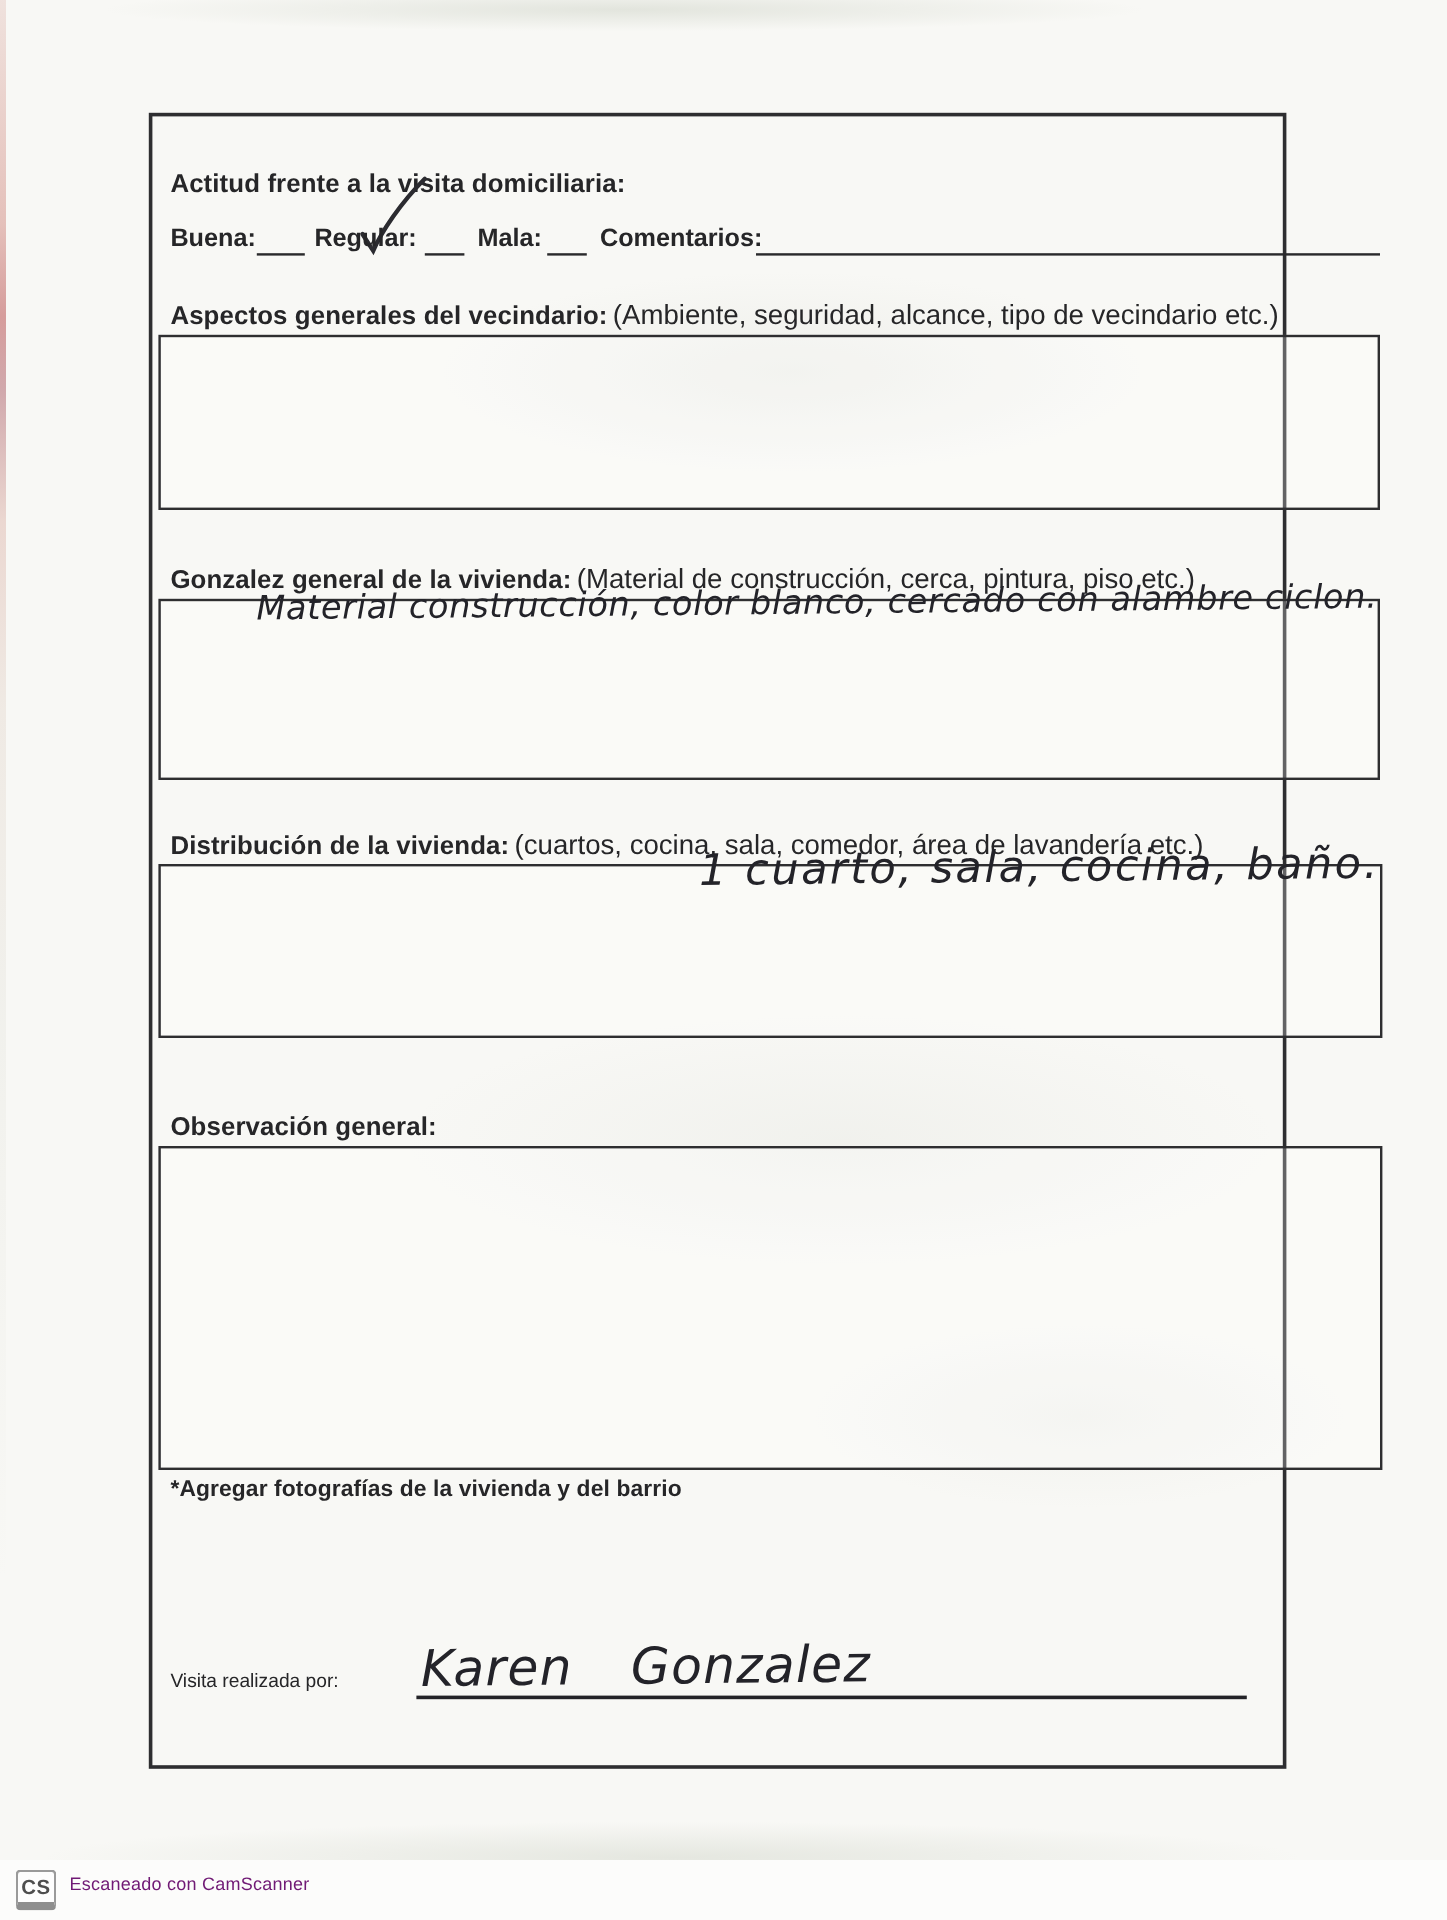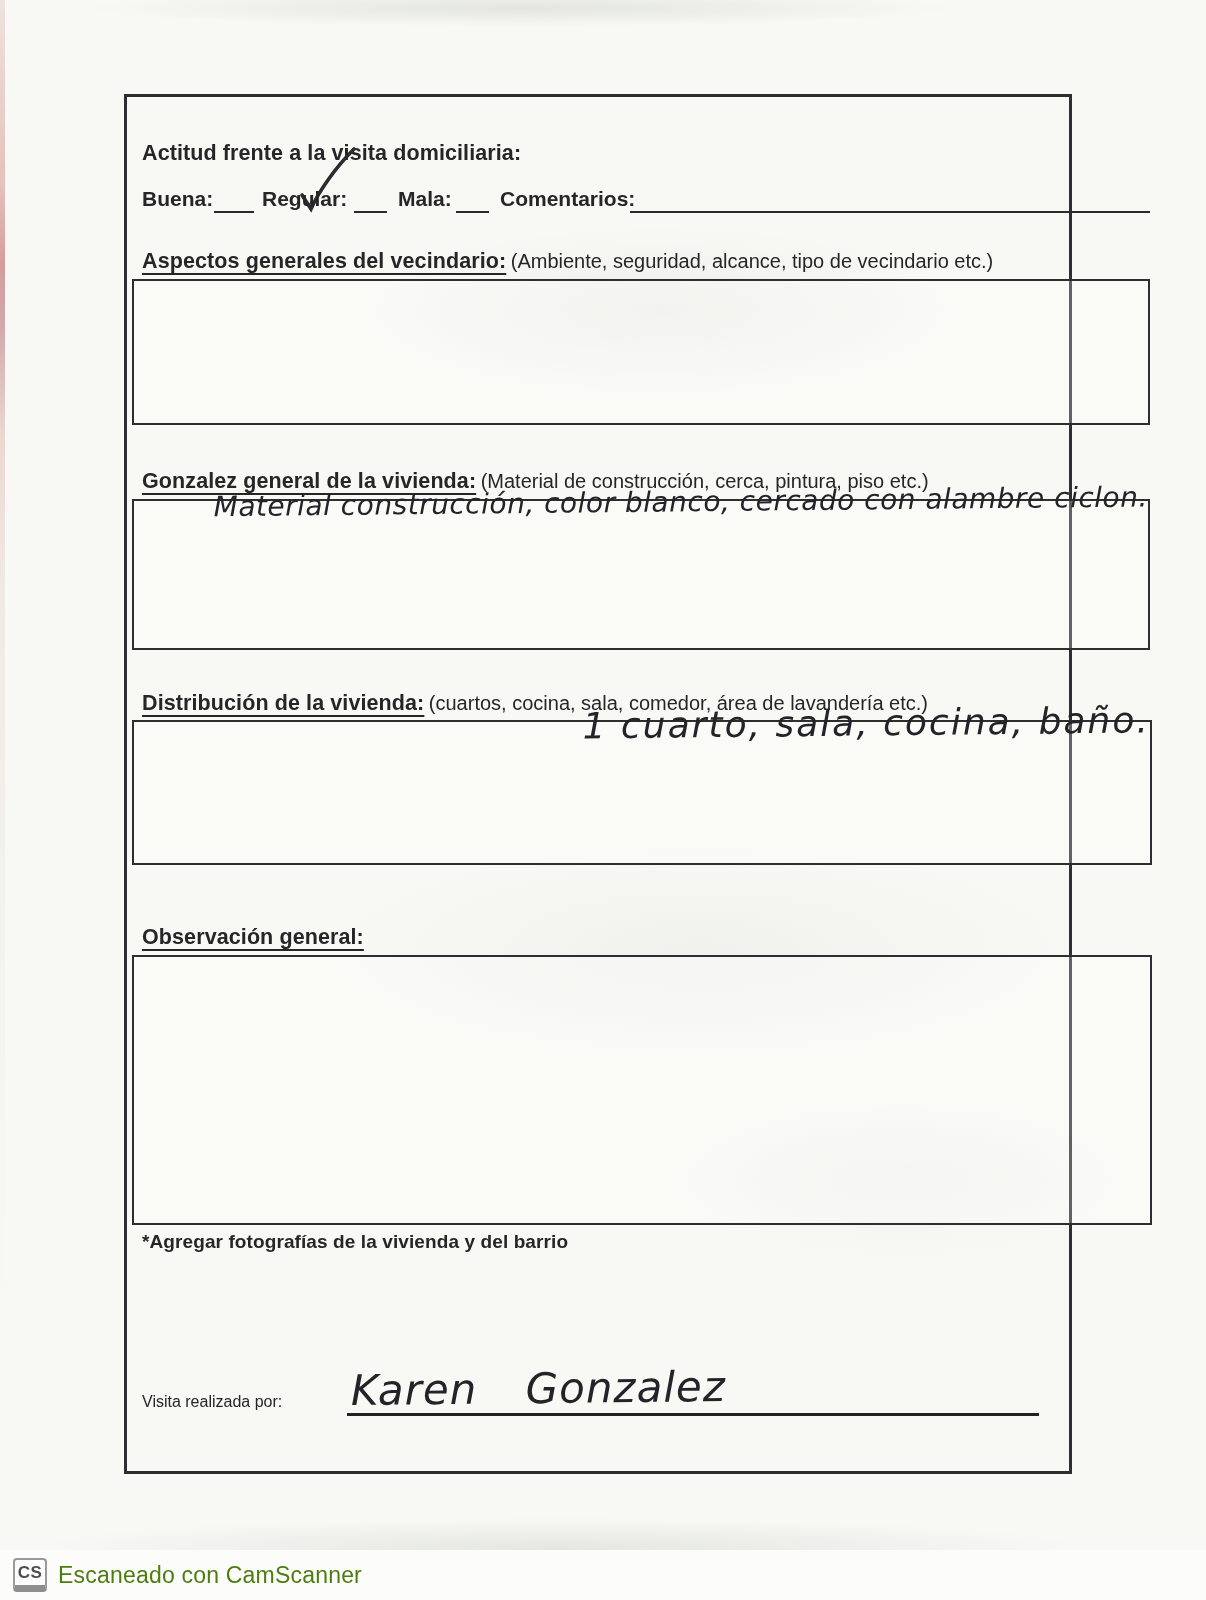--- a/index.html
+++ b/index.html
@@ -38,25 +38,24 @@
     width: 948px; height: 1380px;
     border: 3px solid #2e2e30;
     text-align: right;
   }
 
   .abs { position: absolute; }
   .nowrap { white-space: nowrap; }
 
   .heading { font-weight: bold; font-size: 21.5px; letter-spacing: .1px; }
   .underlined {
-    text-decoration: underline;
     text-decoration-thickness: 2px;
     text-underline-offset: 5px;
   }
-  .hint { font-weight: normal; font-size: 20px; }
+  .hint { font-weight: normal; font-size: 23px; }
 
   .field-box {
     position: absolute;
     border: 2.5px solid #2e2e30;
     background: rgba(255,255,255,.25);
   }
 
   .blank {
     display: inline-block;
     border-bottom: 2.5px solid #2a2a2c;
@@ -98,21 +97,21 @@
   }
   .cs-logo {
     position: absolute; left: 13px; top: 8px; width: 34px; height: 34px;
     border: 2px solid #9a9a9a; border-bottom: 7px solid #8e8e8e;
     border-radius: 4px; background: #fdfdfd;
     display: flex; align-items: center; justify-content: center;
     font-size: 17px; font-weight: bold; color: #4e4e4e; letter-spacing: .5px; text-align: right;
   }
   .cs-text {
     position: absolute; left: 58px; top: 12px;
-    font-size: 23px; color: #4d7c0f; letter-spacing: .2px;
+    font-size: 15px; color: #701a75; letter-spacing: .2px;
   }
 </style>
 </head>
 <body>
 
 <div class="edge-strip"></div>
 
 <div class="page">
 
   <div class="abs heading nowrap" style="left:15px; top:44px;">Actitud frente a la visita domiciliaria:</div>

